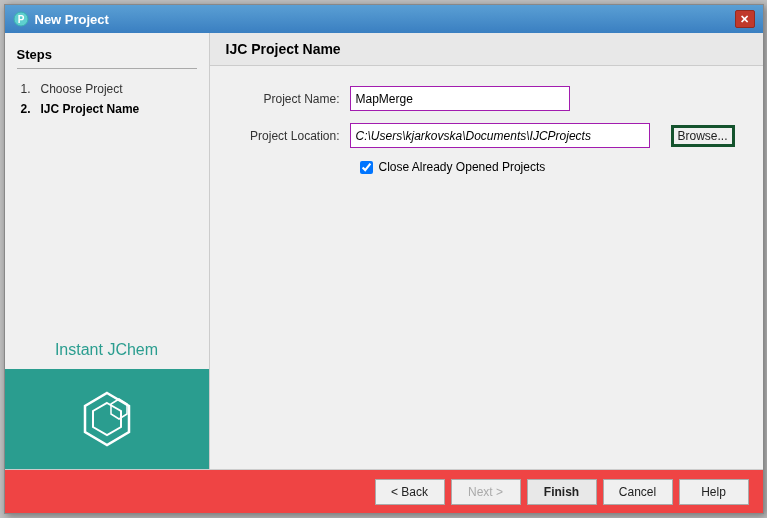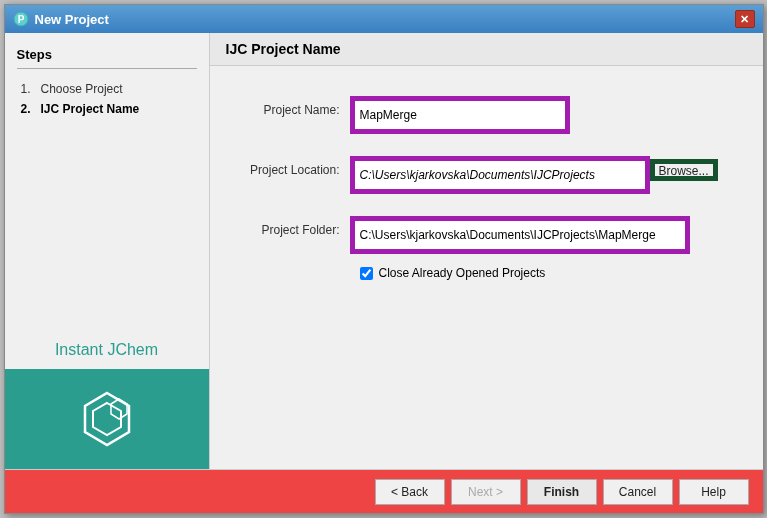--- a/index.html
+++ b/index.html
@@ -126,44 +126,43 @@
     }
     .form-label {
       width: 120px;
       text-align: right;
       padding-right: 10px;
       font-size: 12px;
       color: #333;
       flex-shrink: 0;
     }
     .form-input {
-      height: 38px;
-      border: 5px solid #a21caf;
+      height: 25px;
+      border: 1px solid #a21caf;
       background: white;
       padding: 2px 5px;
       font-size: 12px;
       outline: none;
-      margin-top: 10px;
     }
     .input-project-name {
       width: 220px;
     }
     .input-location {
       width: 300px;
       font-style: italic;
     }
     .input-folder {
       width: 340px;
     }
     .browse-btn {
-      margin-left: 0;
+      margin-left: 21px;
       height: 22px;
       padding: 0 4px;
       background: #f0f0f0;
-      border: 5px solid #14532d;
+      border: 3px solid #14532d;
       font-size: 12px;
       cursor: pointer;
       color: #222;
     }
     .checkbox-row {
       display: flex;
       align-items: center;
       margin-left: 130px;
       margin-top: 6px;
     }
@@ -255,24 +254,20 @@
           <label class="form-label">Project Name:</label>
           <input class="form-input input-project-name" type="text" value="MapMerge" style="">
         </div>
 
         <div class="form-row">
           <label class="form-label">Project Location:</label>
           <input class="form-input input-location" type="text" value="C:\Users\kjarkovska\Documents\IJCProjects" style="">
           <button class="browse-btn">Browse...</button>
         </div>
 
-        <div class="form-row">
-          <label class="form-label">Project Folder:</label>
-          <input class="form-input input-folder" type="text" value="C:\Users\kjarkovska\Documents\IJCProjects\MapMerge" style="">
-        </div>
 
         <div class="checkbox-row">
           <input type="checkbox" checked="" style="">
           <label>Close Already Opened Projects</label>
         </div>
       </div>
     </div>
   </div>
 
   <div class="footer">

